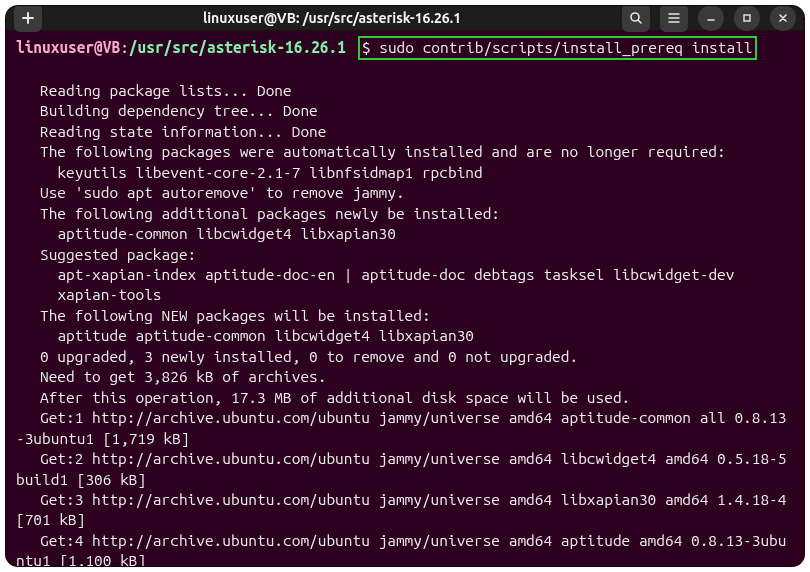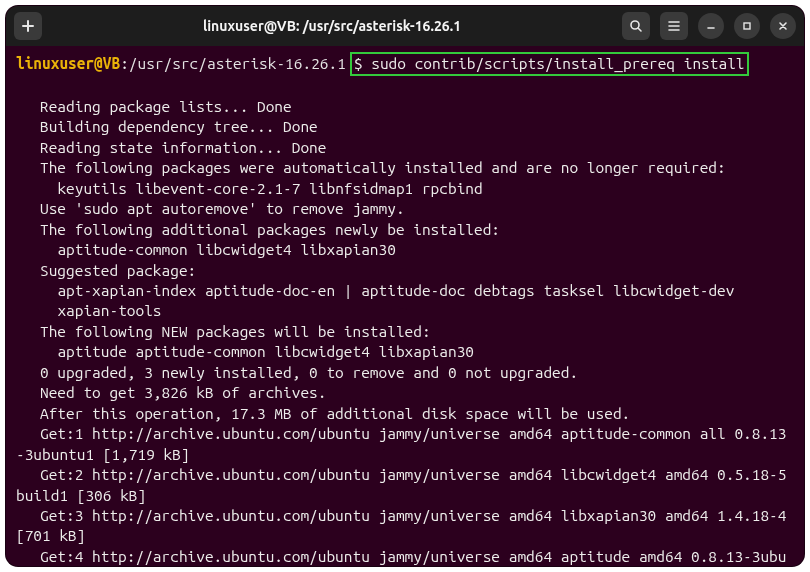--- a/index.html
+++ b/index.html
@@ -12,21 +12,21 @@
     width: 798px;
     height: 560px;
     background: #2c001e;
     border-radius: 12px;
     overflow: hidden;
     box-shadow: 0 0 0 1px #1a0012;
     display: flex;
     flex-direction: column;
   }
   .titlebar {
-    height: 40px;
+    height: 24px;
     background: #1d1d1d;
     display: flex;
     align-items: center;
     padding: 0 8px;
     gap: 8px;
     color: #ddd;
     font-family: Ubuntu, Cantarell, "Segoe UI", sans-serif;
     font-size: 14px;
   }
   .tb-left, .tb-right { display: flex; align-items: center; gap: 10px; }
@@ -46,28 +46,28 @@
     flex: 1;
     padding: 6px 10px 10px 10px;
     color: #eeeeec;
     font-size: 15.5px;
     line-height: 1.32;
     white-space: pre-wrap;
     word-break: break-all;
     overflow: hidden;
   }
   .prompt-line { display: block; }
-  .user { color: #eab308; font-weight: bold; }
+  .user { color: #f9a8d4; font-weight: bold; }
   .colon { color: #eeeeec; }
-  .pathc { color: #e5e5e5; font-weight: normal; }
+  .pathc { color: #86efac; font-weight: bold; }
   .cmd-box {
     display: inline-block;
     border: 2px solid #34c93c;
     padding: 0 2px;
-    margin-left: 4px;
+    margin-left: 12px;
   }
   .dollar { color: #eeeeec; }
   .out { color: #eeeeec; margin-left: 24px; }
 </style>
 </head>
 <body>
 
 <div class="window">
 
   <div class="titlebar">

